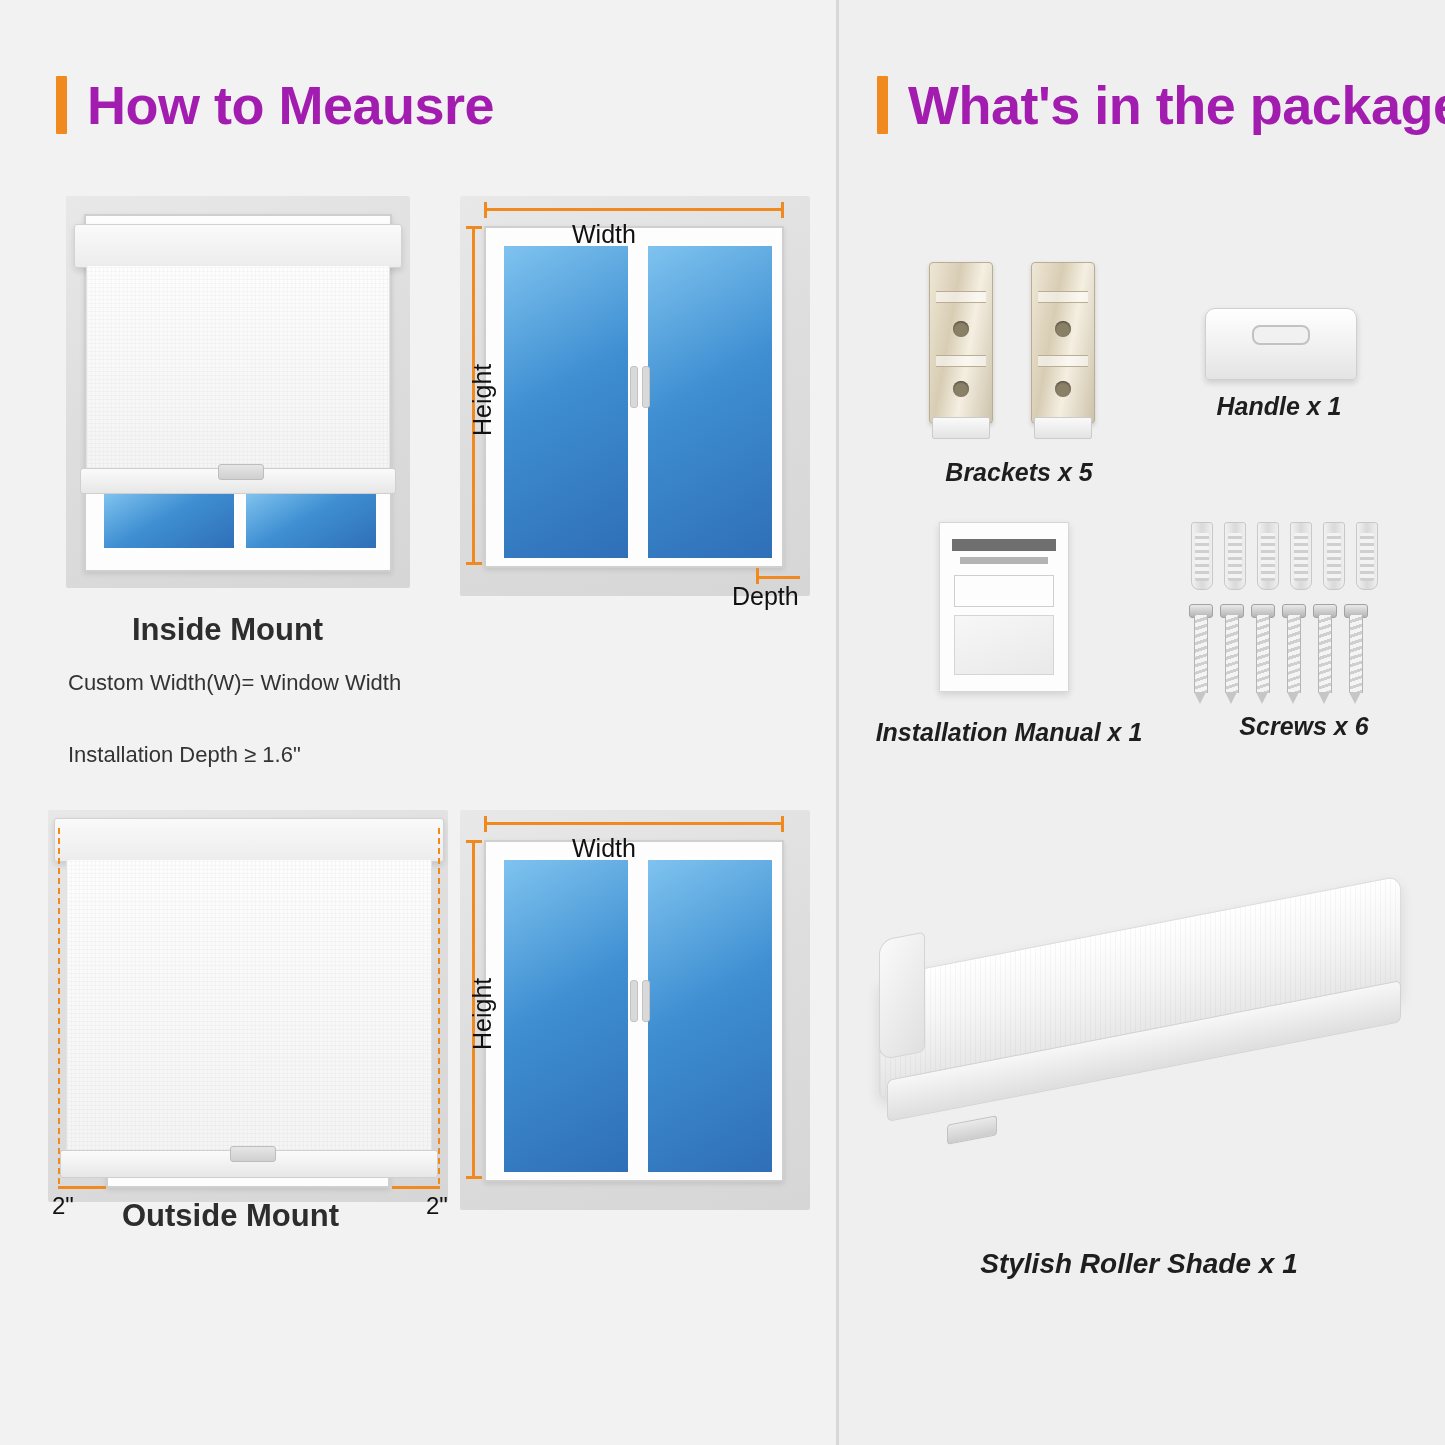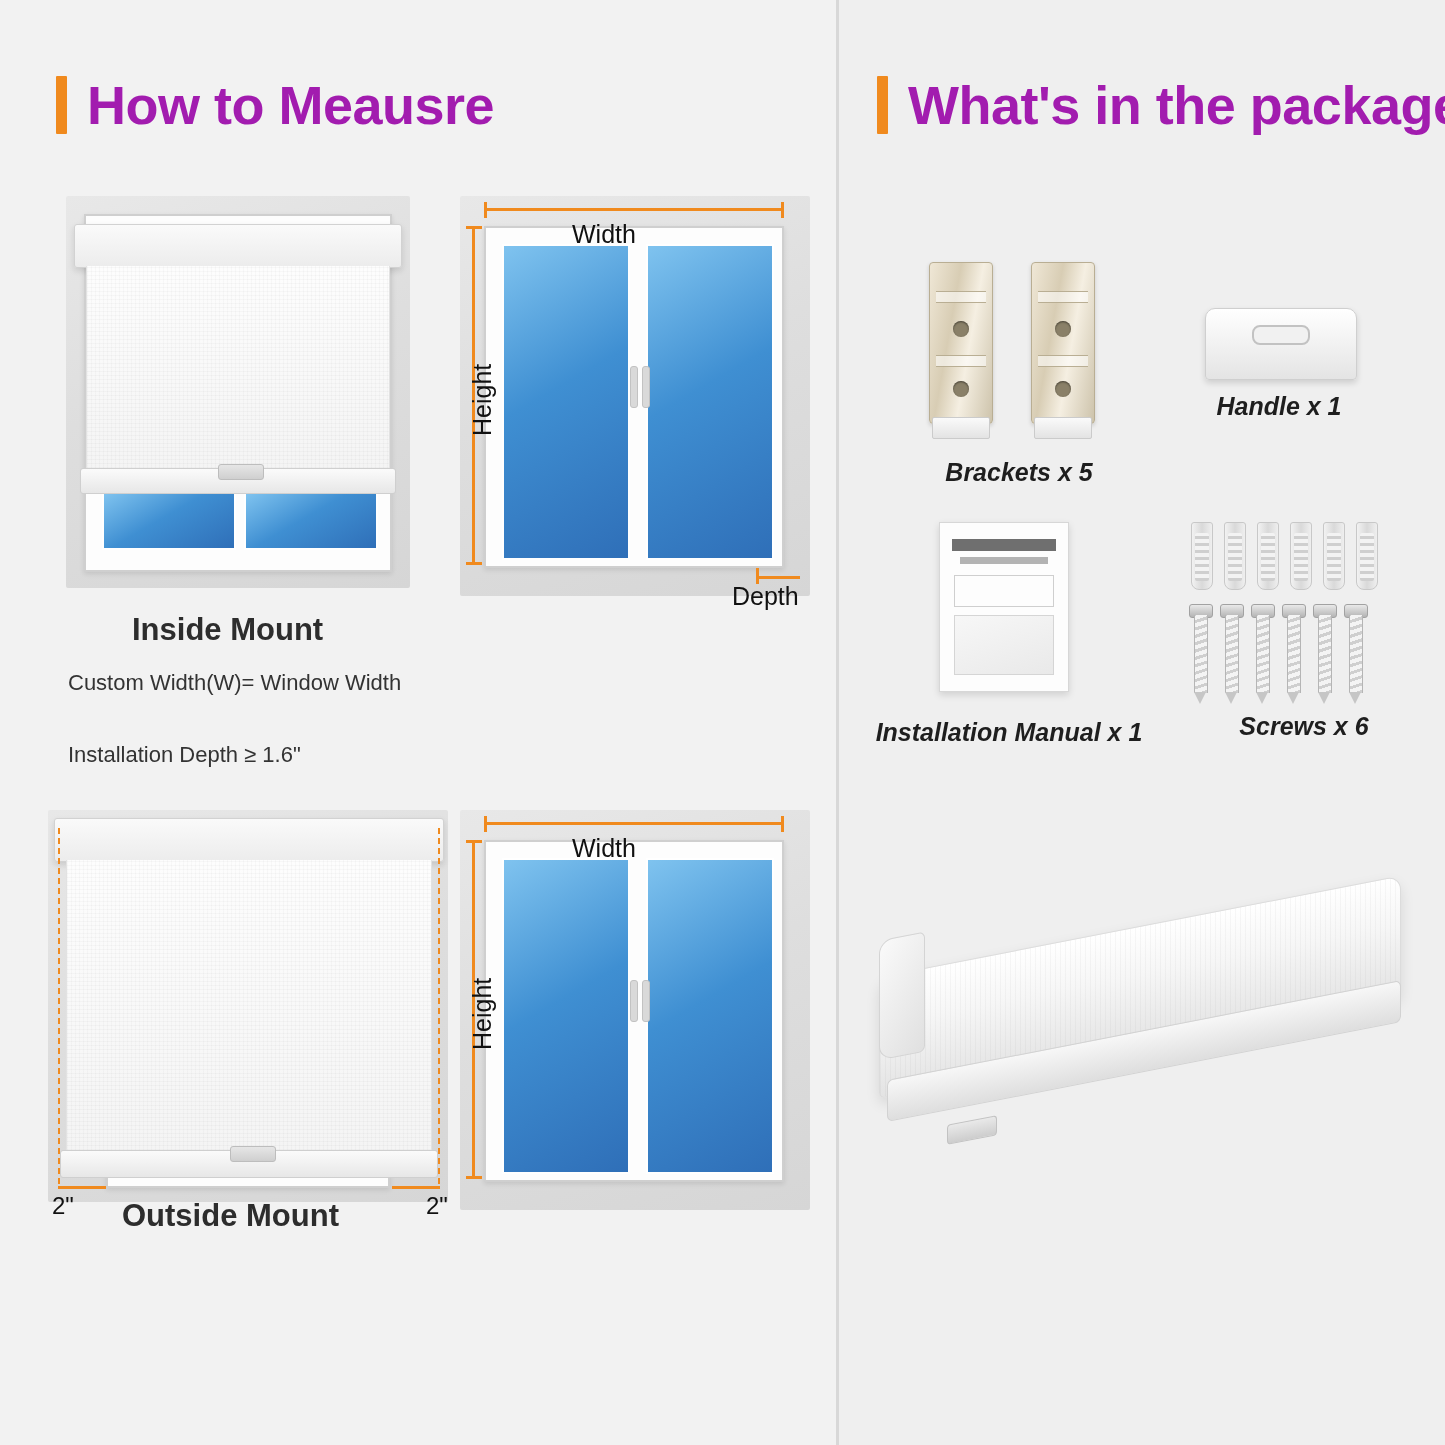--- a/index.html
+++ b/index.html
@@ -486,14 +486,15 @@
         </div>
     </div>
     <div class="pkg-label abs" style="left:320px; top:712px; width:290px;">Screws  x 6</div>
 
     <div class="abs" style="left:40px; top:880px; width:520px; height:320px;">
       <div class="prod-tube" style="position:absolute; left:0; top:46px;"></div>
       <div class="prod-end" style="position:absolute;"></div>
       <div class="prod-bar" style="position:absolute;"></div>
       <div class="prod-tip" style="position:absolute;"></div>
     </div>
+    <div class="pkg-label abs" style="left:40px; top:1248px; width:520px; font-size:28px;">Stylish Roller Shade x 1</div>
   </div>
 </div>
 
 </body></html>

